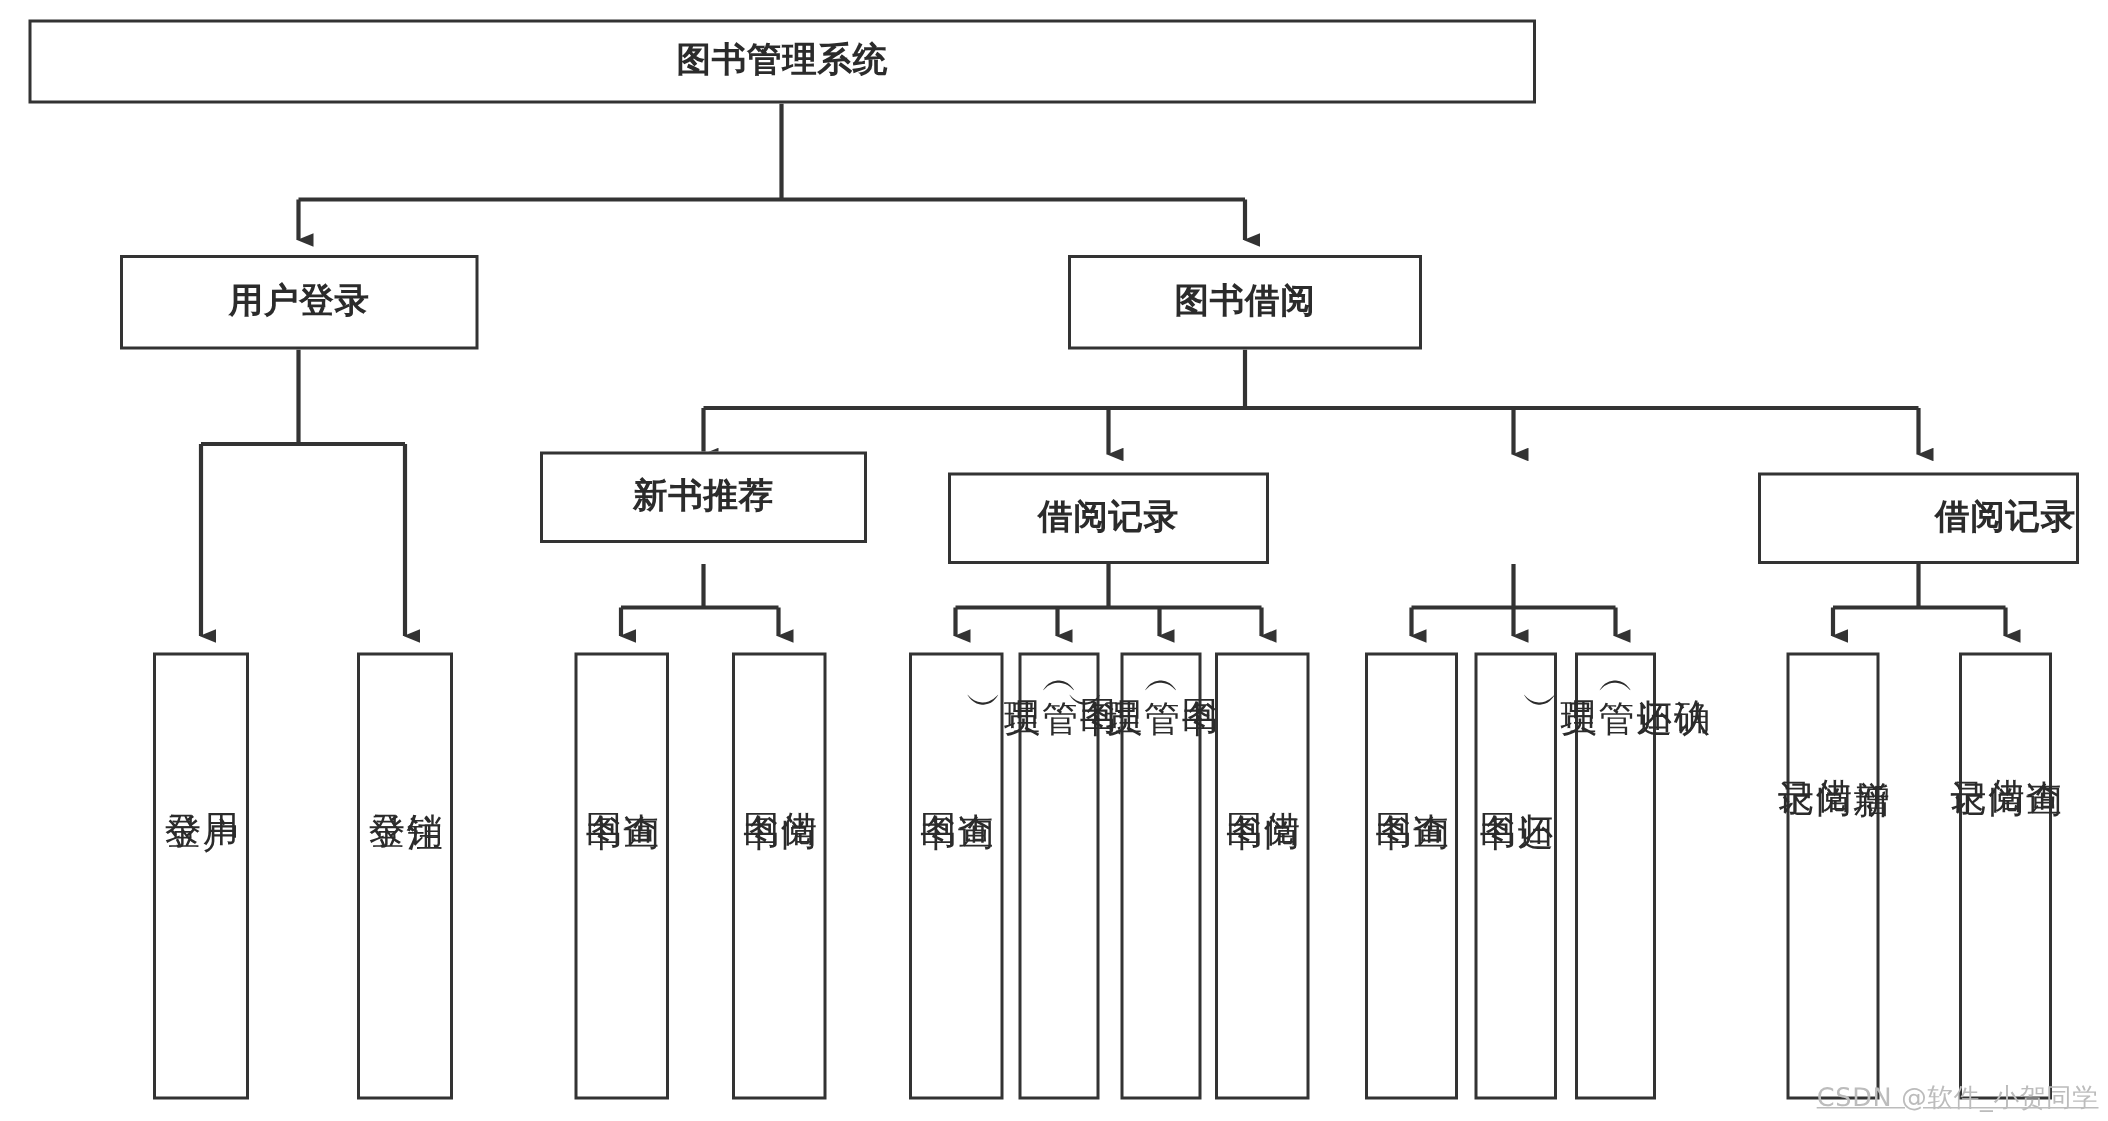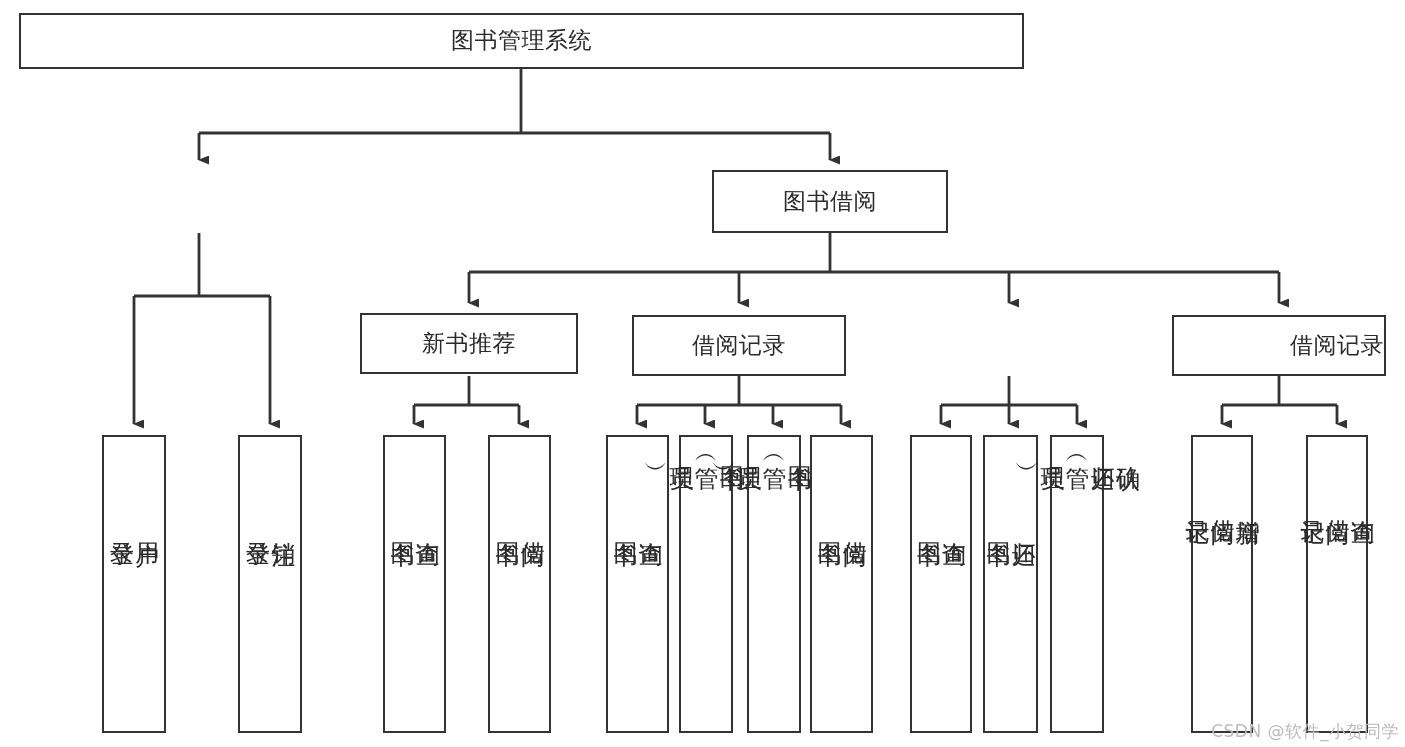--- a/index.html
+++ b/index.html
@@ -39,20 +39,21 @@
   }
   .node .label {
     display: block;
     text-align: center;
     line-height: 1.18;
     letter-spacing: 0.5px;
   }
   .node.horizontal .label {
     font-size: 23px;
     writing-mode: horizontal-tb;
+    font-weight: bold;
   }
   .node.vertical {
     align-items: flex-start;
     justify-content: center;
     padding-top: 8px;
   }
   .node.vertical .label {
     writing-mode: vertical-rl;
     text-orientation: upright;
     font-size: 24px;
@@ -71,20 +72,21 @@
     padding-top: 2px;
   }
   .watermark {
     position: absolute;
     right: 6px;
     bottom: 4px;
     font-size: 17px;
     color: #bcbcbc;
     letter-spacing: 0.5px;
     white-space: nowrap;
+    text-decoration: underline;
   }
 </style>
 </head>
 <body>
 
 <div id="diagram-root">
 
   <svg class="edges" viewBox="0 0 1405 747" xmlns="http://www.w3.org/2000/svg">
     <defs>
       <marker id="arrow" markerWidth="9" markerHeight="11" refX="4.5" refY="10" orient="auto" markerUnits="userSpaceOnUse">
@@ -130,25 +132,28 @@
     <path d="M1279,376 L1279,405" stroke="#333333" stroke-width="2.8" fill="none"></path>
     <path d="M1222,405 L1337,405" stroke="#333333" stroke-width="2.8" fill="none"></path>
     <path d="M1222,405 L1222,424" stroke="#333333" stroke-width="2.8" fill="none" marker-end="url(#arrow)"></path>
     <path d="M1337,405 L1337,424" stroke="#333333" stroke-width="2.8" fill="none" marker-end="url(#arrow)"></path>
   </svg>
 
   <div class="node horizontal" style="left:19px; top:13px; width:1005px; height:56px;">
     <span class="label">图书管理系统</span>
   </div>
 
+  <div class="node horizontal" style="left:80px; top:170px; width:239px; height:63px;">
+    <span class="label">用户登录</span>
+  </div>
   <div class="node horizontal" style="left:712px; top:170px; width:236px; height:63px;">
     <span class="label">图书借阅</span>
   </div>
 
-  <div class="node horizontal" style="left:360px; top:313px; width:218px; height:61px;">
+  <div class="node horizontal" style="left:360px; top:301px; width:218px; height:61px;">
     <span class="label">新书推荐</span>
   </div>
   <div class="node horizontal" style="left:632px; top:315px; width:214px; height:61px;">
     <span class="label">借阅记录</span>
   </div>
   <div class="node horizontal" style="left:1172px; top:315px; width:214px; height:61px;justify-content:flex-end;">
     <span class="label">借阅记录</span>
   </div>
 
   <div class="node vertical mid" style="left:102px; top:435px; width:64px; height:298px;">

